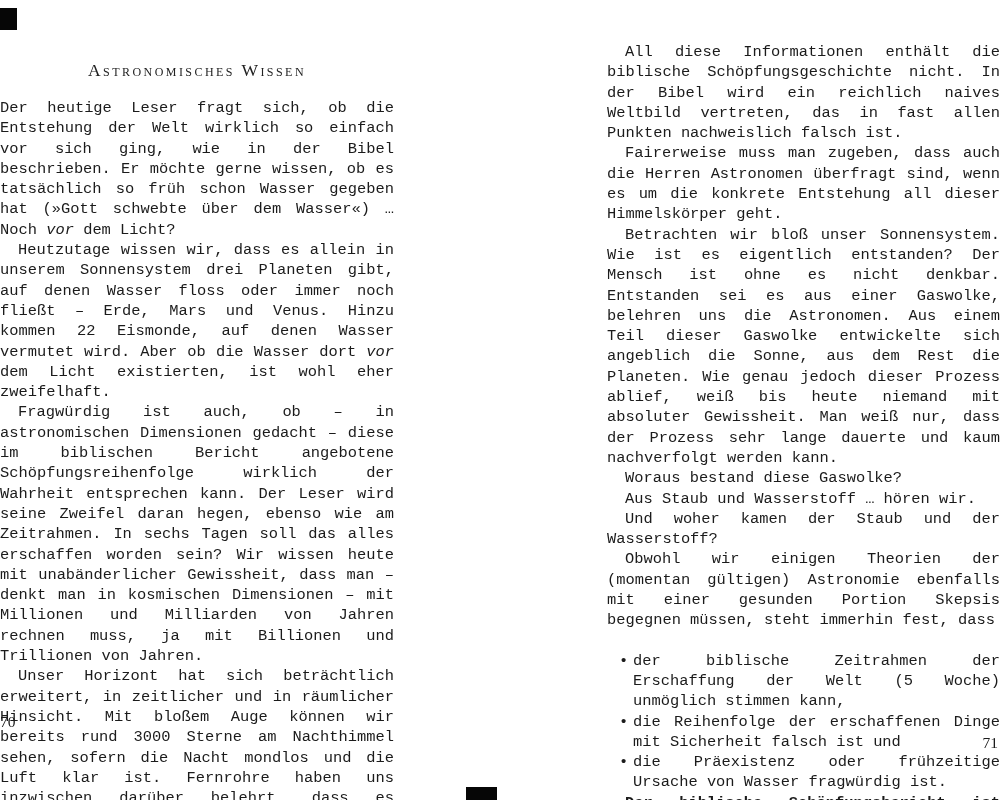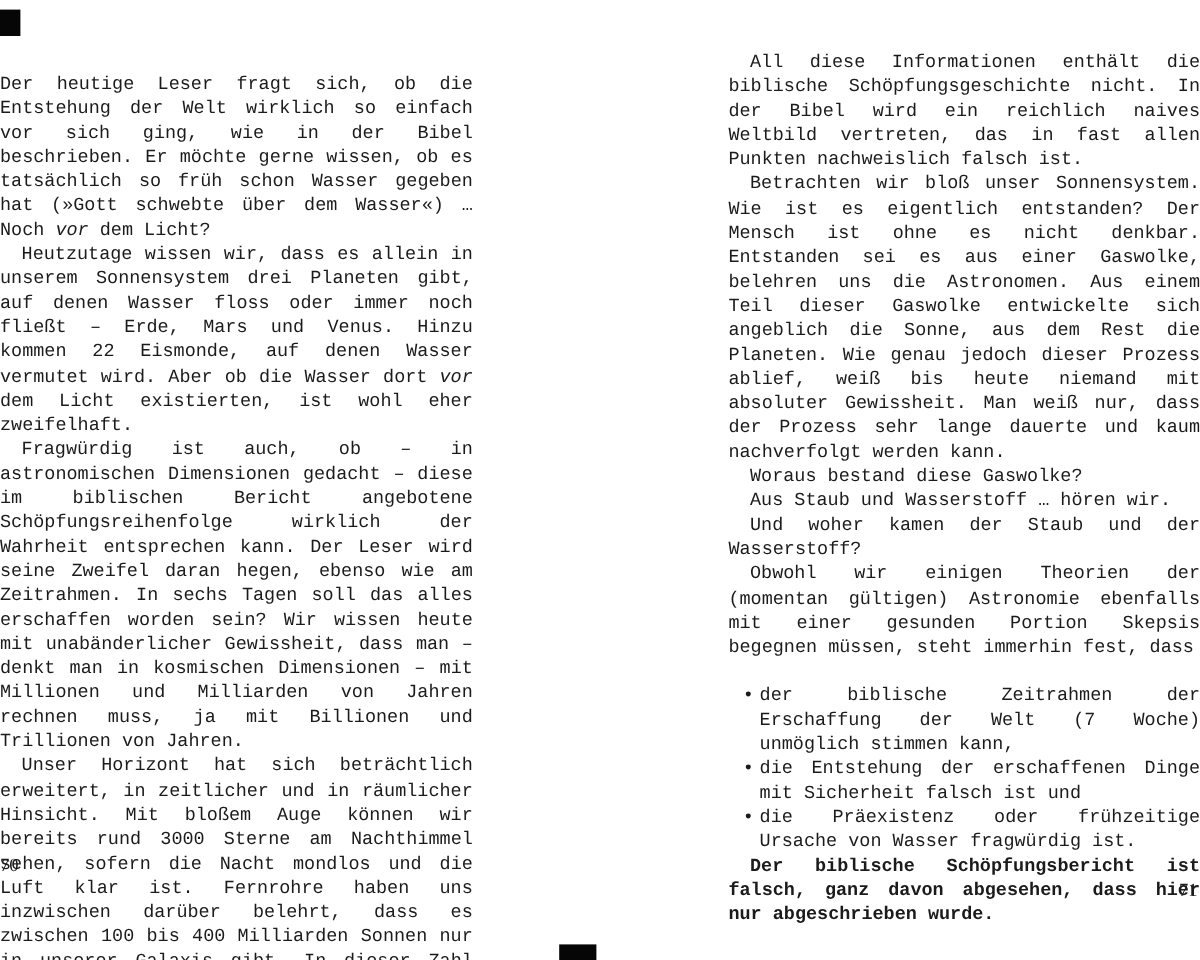--- a/index.html
+++ b/index.html
@@ -104,38 +104,40 @@
   }
 </style>
 </head>
 <body>
 
 <div class="spread">
 
   <div class="mark mark-tl"></div>
 
   <div class="page page-left">
+    <h1 class="chapter-heading">Astronomisches Wissen</h1>
     <div class="body" id="left-body">
         <p class="para"><span>Der heutige Leser fragt sich, ob die Entstehung der Welt wirklich so einfach vor sich ging, wie in der Bibel beschrieben. Er möchte gerne wissen, ob es tatsächlich so früh schon Wasser gegeben hat (»Gott schwebte über dem Wasser«) … Noch </span><em>vor</em><span> dem Licht?</span></p>
         <p class="para indent"><span>Heutzutage wissen wir, dass es allein in unserem Sonnensystem drei Planeten gibt, auf denen Wasser floss oder immer noch fließt – Erde, Mars und Venus. Hinzu kommen 22 Eismonde, auf denen Wasser vermutet wird. Aber ob die Wasser dort </span><em>vor</em><span> dem Licht existierten, ist wohl eher zweifelhaft.</span></p>
         <p class="para indent"><span>Fragwürdig ist auch, ob – in astronomischen Dimensionen gedacht – diese im biblischen Bericht angebotene Schöpfungsreihenfolge wirklich der Wahrheit entsprechen kann. Der Leser wird seine Zweifel daran hegen, ebenso wie am Zeitrahmen. In sechs Tagen soll das alles erschaffen worden sein? Wir wissen heute mit unabänderlicher Gewissheit, dass man – denkt man in kosmischen Dimensionen – mit Millionen und Milliarden von Jahren rechnen muss, ja mit Billionen und Trillionen von Jahren.</span></p>
         <p class="para indent"><span>Unser Horizont hat sich beträchtlich erweitert, in zeitlicher und in räumlicher Hinsicht. Mit bloßem Auge können wir bereits rund 3000 Sterne am Nachthimmel sehen, sofern die Nacht mondlos und die Luft klar ist. Fernrohre haben uns inzwischen darüber belehrt, dass es zwischen 100 bis 400 Milliarden Sonnen nur in unserer Galaxis gibt. In dieser Zahl sind die Planeten und Monde nicht einmal enthalten. Zusätzlich existieren rund 100 Milliarden Galaxien im gesamten Universum. Die größten Galaxien verfügen über 100 Trillionen Sterne. Das heißt, in unserem Universum gibt es 10 hoch 24 Sterne oder Sonnen – das ist eine 1 mit 24 Nullen. Und die Zahl der Planeten und Monde, die um diese Sonnen kreisen, liegt aller Wahrscheinlichkeit nach noch deutlich höher.</span><sup>20</sup></p>
       </div>
   </div>
 
   <div class="page page-right">
     <div class="body" id="right-body">
         <p class="para indent"><span>All diese Informationen enthält die biblische Schöpfungsgeschichte nicht. In der Bibel wird ein reichlich naives Weltbild vertreten, das in fast allen Punkten nachweislich falsch ist.</span></p>
+        <p class="para indent"><span>Fairerweise muss man zugeben, dass auch die Herren Astronomen überfragt sind, wenn es um die konkrete Entstehung all dieser Himmelskörper geht.</span></p>
         <p class="para indent"><span>Betrachten wir bloß unser Sonnensystem. Wie ist es eigentlich entstanden? Der Mensch ist ohne es nicht denkbar. Entstanden sei es aus einer Gaswolke, belehren uns die Astronomen. Aus einem Teil dieser Gaswolke entwickelte sich angeblich die Sonne, aus dem Rest die Planeten. Wie genau jedoch dieser Prozess ablief, weiß bis heute niemand mit absoluter Gewissheit. Man weiß nur, dass der Prozess sehr lange dauerte und kaum nachverfolgt werden kann.</span></p>
         <p class="para indent"><span>Woraus bestand diese Gaswolke?</span></p>
         <p class="para indent"><span>Aus Staub und Wasserstoff … hören wir.</span></p>
         <p class="para indent"><span>Und woher kamen der Staub und der Wasserstoff?</span></p>
         <p class="para indent"><span>Obwohl wir einigen Theorien der (momentan gültigen) Astronomie ebenfalls mit einer gesunden Portion Skepsis begegnen müssen, steht immerhin fest, dass</span></p>
-        <p class="para bullet space-before"><span class="bullet-marker">•</span><span>der biblische Zeitrahmen der Erschaffung der Welt (7 Woche) unmöglich stimmen kann,</span></p>
-        <p class="para bullet"><span class="bullet-marker">•</span><span>die Entstehung der erschaffenen Dinge mit Sicherheit falsch ist und</span></p>
+        <p class="para bullet space-before"><span class="bullet-marker">•</span><span>der biblische Zeitrahmen der Erschaffung der Welt (5 Woche) unmöglich stimmen kann,</span></p>
+        <p class="para bullet"><span class="bullet-marker">•</span><span>die Reihenfolge der erschaffenen Dinge mit Sicherheit falsch ist und</span></p>
         <p class="para bullet"><span class="bullet-marker">•</span><span>die Präexistenz oder frühzeitige Ursache von Wasser fragwürdig ist.</span></p>
         <p class="para indent"><strong>Der biblische Schöpfungsbericht ist falsch, ganz davon abgesehen, dass hier nur abgeschrieben wurde.</strong></p>
       </div>
   </div>
 
   <div class="pagenum pagenum-left">70</div>
 
   <div class="pagenum pagenum-right">71</div>
 
   <div class="mark mark-bc"></div>

